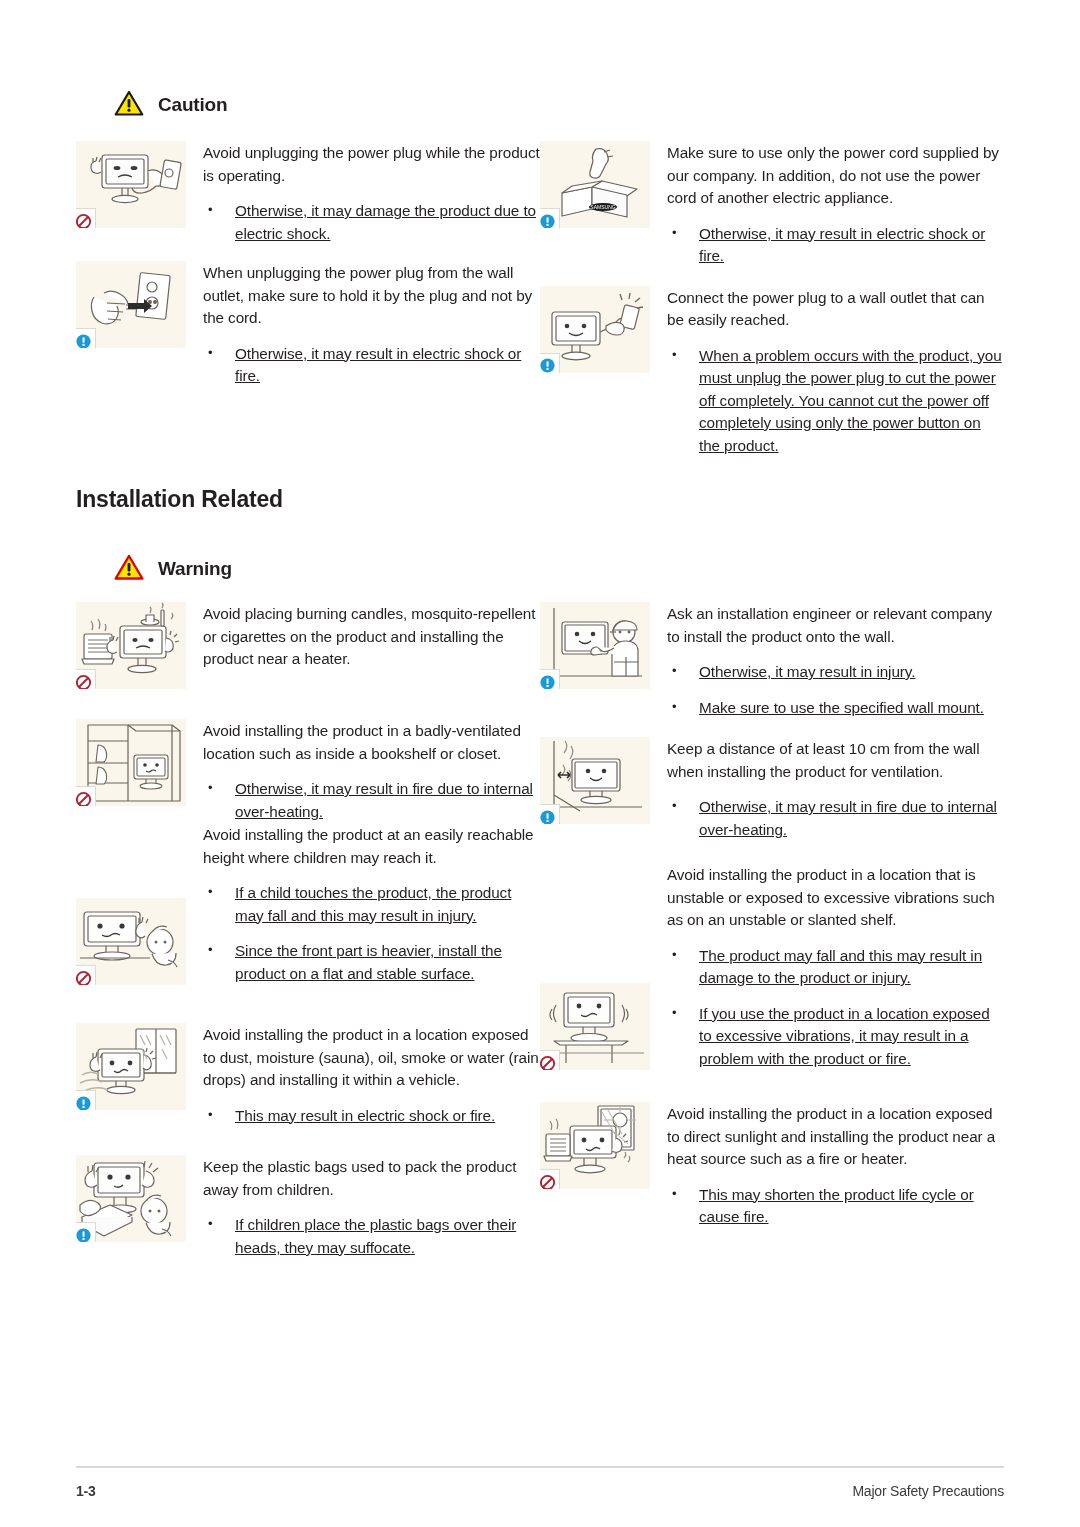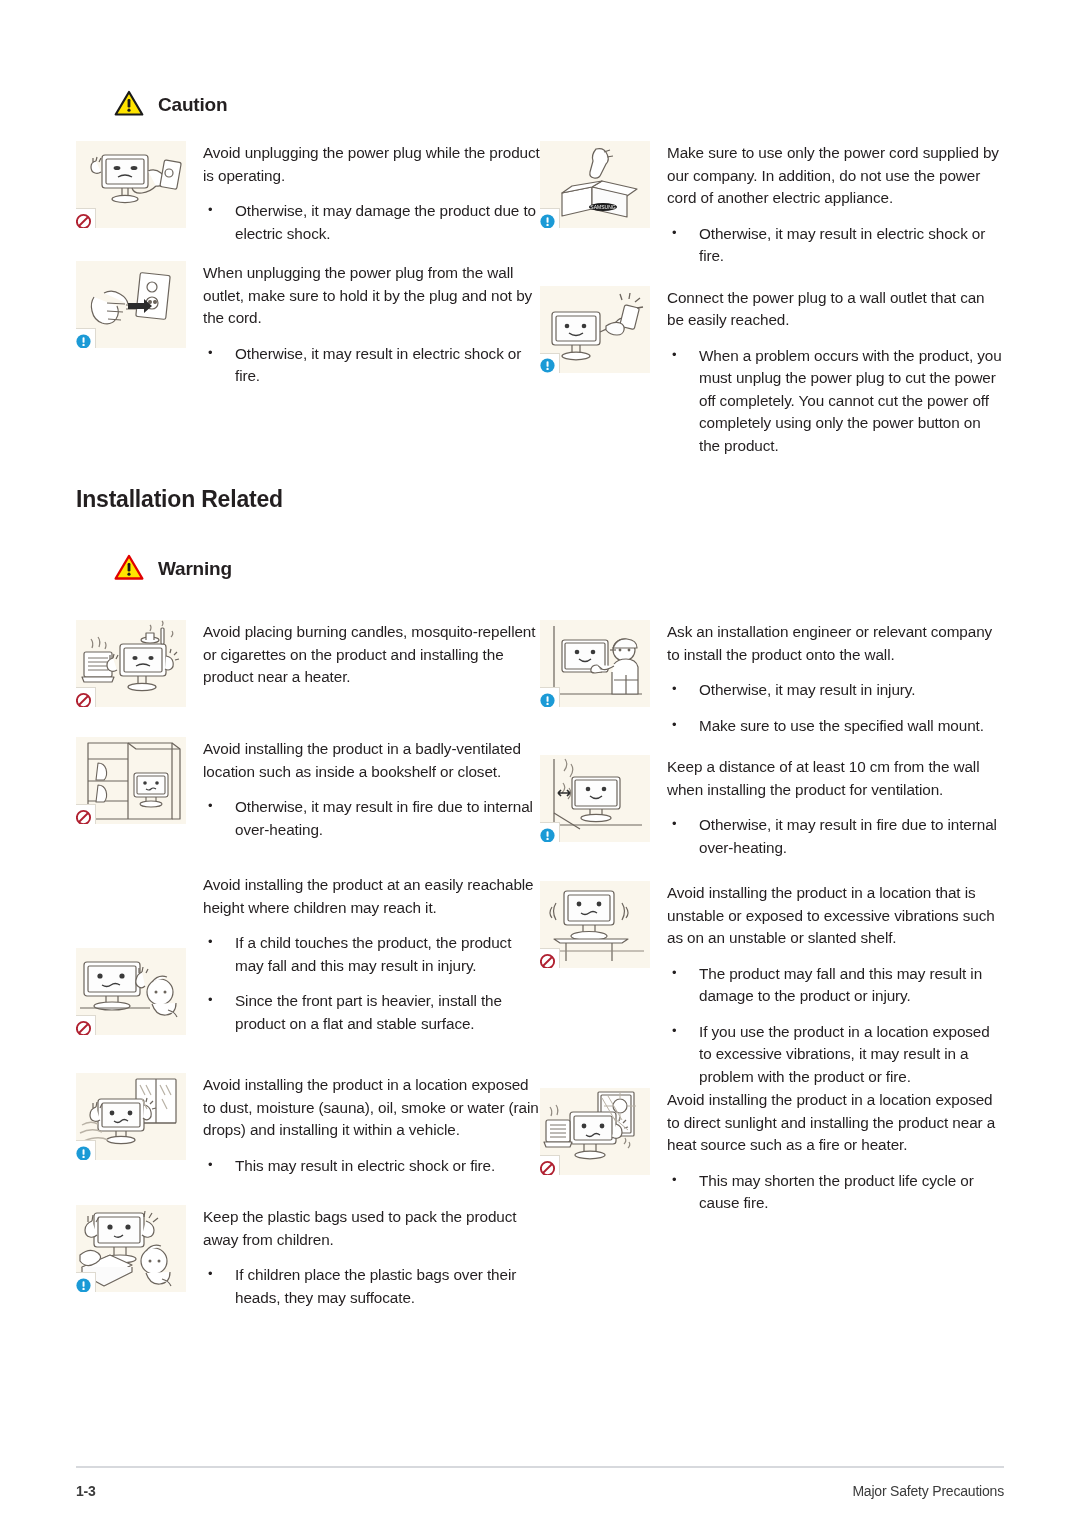--- a/index.html
+++ b/index.html
@@ -89,20 +89,21 @@
   .lead {
     font-size: 15.3px;
     line-height: 22.5px;
     margin: 0;
     letter-spacing: -0.1px;
   }
   ul.bullets {
     list-style: none;
     margin: 13px 0 0 0;
     padding: 0;
+    text-decoration: underline;
   }
   ul.bullets li {
     position: relative;
     padding-left: 32px;
     font-size: 15.3px;
     line-height: 22.5px;
     letter-spacing: -0.1px;
     margin-bottom: 13px;
   }
   ul.bullets li:last-child { margin-bottom: 0; }
@@ -317,21 +318,21 @@
         <svg viewBox="0 0 30 26">
           <path d="M15 2 L28.3 24.5 L1.7 24.5 Z" fill="#ffe400" stroke="#e00000" stroke-width="2.4" stroke-linejoin="round"></path>
           <rect x="13.6" y="9" width="2.8" height="8.4" rx="1.2" fill="#1a1a1a"></rect>
           <circle cx="15" cy="20.2" r="1.6" fill="#1a1a1a"></circle>
         </svg>
       </span>
       <span class="label">Warning</span>
     </div>
   </div>
 
-  <div style="position:absolute;left:76px;top:620px;width:928px;">
+  <div style="position:absolute;left:76px;top:602px;width:928px;">
     <div class="cols">
 
       <div class="col left">
 
         <div class="item" style="margin-bottom:30px;">
           <div class="thumb">
             <svg viewBox="0 0 110 87">
               <rect width="110" height="87" fill="#faf6ec"></rect>
               <g stroke="#6b645c" stroke-width="1.2" fill="#fff" stroke-linejoin="round">
                 <rect x="44" y="24" width="46" height="32" rx="3"></rect>
@@ -365,21 +366,21 @@
                 <circle cx="9" cy="9" r="7" fill="none" stroke="#b02030" stroke-width="2"></circle>
                 <line x1="4.2" y1="13.8" x2="13.8" y2="4.2" stroke="#b02030" stroke-width="2"></line>
               </svg>
             </span>
           </div>
           <div class="body">
             <p class="lead">Avoid placing burning candles,  mosquito-repellent or cigarettes on the product and installing the product near a heater.</p>
           </div>
         </div>
 
-        <div class="item" style="margin-bottom:32px;">
+        <div class="item" style="margin-bottom:0;">
           <div class="thumb">
             <svg viewBox="0 0 110 87">
               <rect width="110" height="87" fill="#faf6ec"></rect>
               <g stroke="#6b645c" stroke-width="1.2" fill="none" stroke-linejoin="round">
                 <rect x="12" y="6" width="84" height="76"></rect>
                 <path d="M12 22 l40 0 M12 44 l40 0 M12 64 l40 0"></path>
                 <path d="M52 6 l0 76"></path>
                 <path d="M96 6 l8 6 l0 70 l-8 0"></path>
                 <path d="M52 6 l8 6 l44 0"></path>
               </g>
@@ -629,21 +630,21 @@
             </span>
           </div>
           <div class="body">
             <p class="lead">Keep a distance of at least 10 cm from the wall when installing the product for ventilation.</p>
             <ul class="bullets">
               <li>Otherwise, it may result in fire due to internal over-heating.</li>
             </ul>
           </div>
         </div>
 
-        <div class="item" style="">
+        <div class="item" style="margin-bottom:32px;align-items:flex-end;">
           <div class="thumb">
             <svg viewBox="0 0 110 87">
               <rect width="110" height="87" fill="#faf6ec"></rect>
               <g stroke="#6b645c" stroke-width="1.2" fill="#fff" stroke-linejoin="round">
                 <rect x="24" y="10" width="50" height="34" rx="3"></rect>
                 <rect x="28" y="14" width="42" height="26" rx="1.5" fill="#fdfdfd"></rect>
                 <path d="M43 44 l0 8 M55 44 l0 8"></path>
                 <ellipse cx="49" cy="55" rx="18" ry="4.5"></ellipse>
                 <path d="M14 58 l74 0 l-6 4 l-62 0 z"></path>
                 <path d="M26 62 l0 18 M72 62 l0 18"></path>

